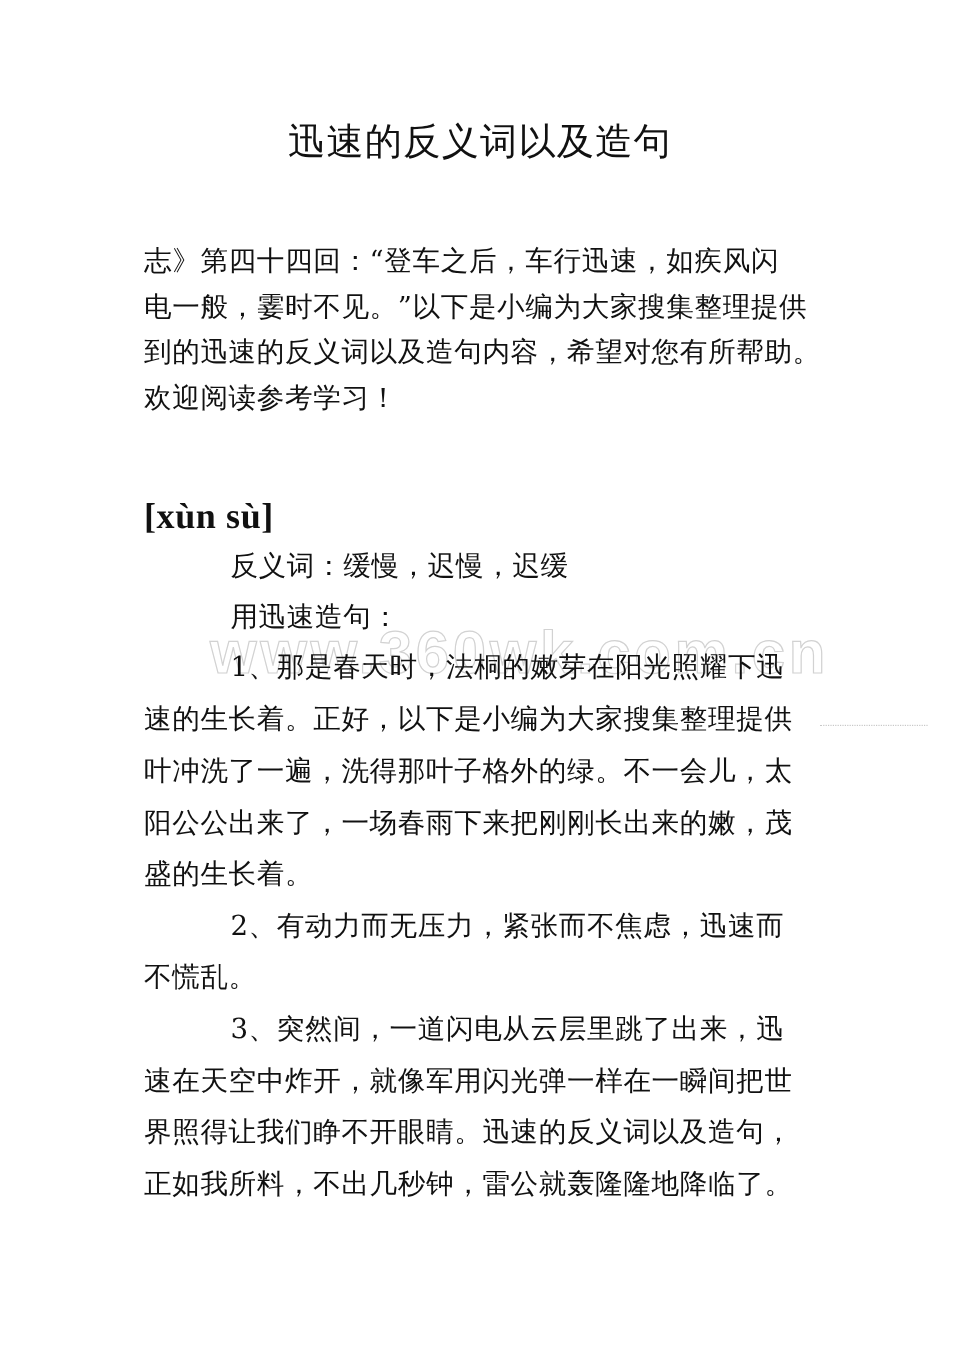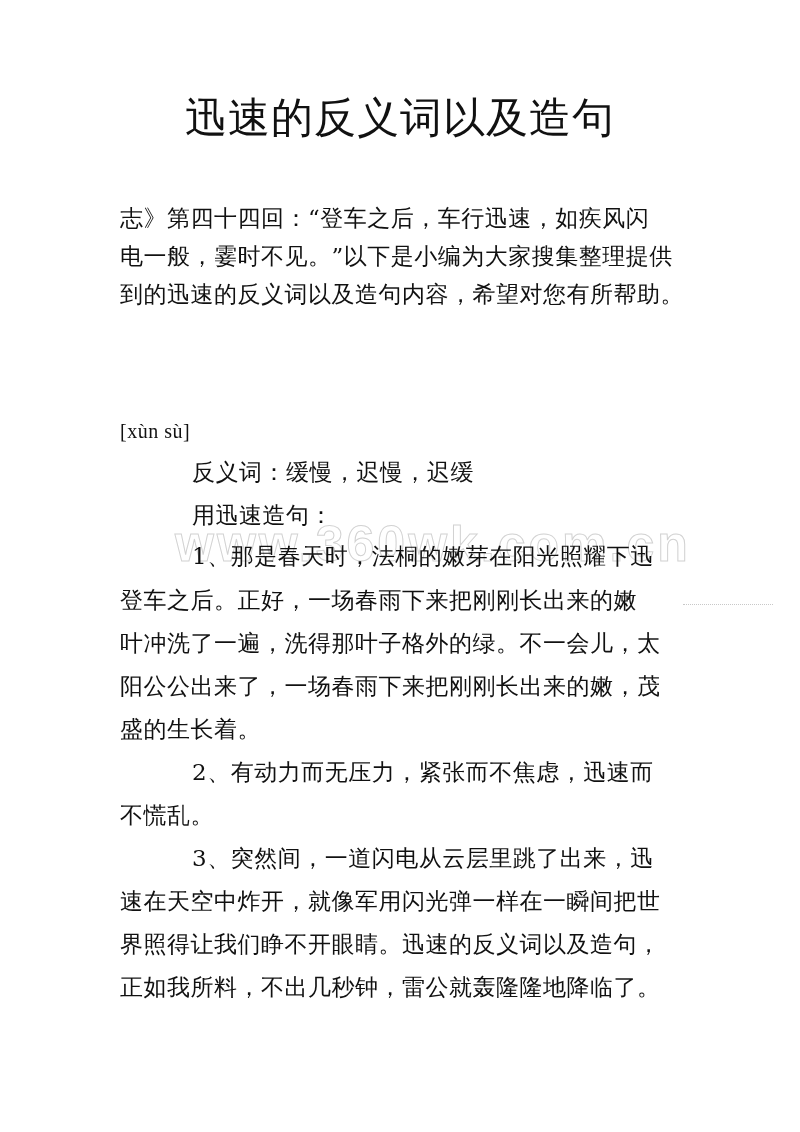--- a/index.html
+++ b/index.html
@@ -20,36 +20,36 @@
       left: 0; top: 0;
       width: 800px;
       height: 1132px;
     }
     .title {
       position: absolute;
       left: 0;
       top: 98px;
       width: 800px;
       text-align: center;
-      font-size: 42px;
+      font-size: 31px;
       line-height: 40px;
       font-weight: normal;
       letter-spacing: 1px;
     }
     .line {
       position: absolute;
       left: 120px;
       font-size: 23px;
       line-height: 30px;
       white-space: nowrap;
       letter-spacing: 0.5px;
     }
     .ind2 { left: 178px; }
     .ind2b { left: 192px; }
-    .pinyin { font-family: "Liberation Serif", serif; font-size: 20px; }
+    .pinyin { font-family: "Liberation Serif", serif; font-size: 30px; font-weight: bold; }
     .watermark {
       position: absolute;
       left: 175px;
       top: 516px;
       font-family: "Liberation Sans", sans-serif;
       font-size: 50px;
       line-height: 56px;
       color: transparent;
       -webkit-text-stroke: 1px #d2d2d2;
       letter-spacing: 3px;
@@ -71,27 +71,28 @@
 
 <div class="page">
   <div class="title">迅速的反义词以及造句</div>
 
   <div class="watermark">www.360wk.com.cn</div>
   <div class="dotted-rule"></div>
 
   <div class="line" style="top:241px">电一般，霎时不见。”以下是小编为大家搜集整理提供</div>
   <div class="line" style="top:203px">志》第四十四回：“登车之后，车行迅速，如疾风闪</div>
   <div class="line" style="top:279px">到的迅速的反义词以及造句内容，希望对您有所帮助。</div>
+  <div class="line" style="top:317px">欢迎阅读参考学习！</div>
 
   <div class="line pinyin" style="top:416px">[xùn sù]</div>
   <div class="line ind2b" style="top:500px">用迅速造句：</div>
   <div class="line ind2b" style="top:457px">反义词：缓慢，迟慢，迟缓</div>
 
   <div class="line ind2b" style="top:541px">1、那是春天时，法桐的嫩芽在阳光照耀下迅</div>
-  <div class="line" style="top:585px">登车之后。正好，一场春雨下来把刚刚长出来的嫩</div>
+  <div class="line" style="top:585px">速的生长着。正好，以下是小编为大家搜集整理提供</div>
   <div class="line" style="top:628px">叶冲洗了一遍，洗得那叶子格外的绿。不一会儿，太</div>
   <div class="line" style="top:671px">阳公公出来了，一场春雨下来把刚刚长出来的嫩，茂</div>
   <div class="line" style="top:714px">盛的生长着。</div>
 
   <div class="line ind2b" style="top:757px">2、有动力而无压力，紧张而不焦虑，迅速而</div>
   <div class="line" style="top:800px">不慌乱。</div>
 
   <div class="line ind2b" style="top:843px">3、突然间，一道闪电从云层里跳了出来，迅</div>
   <div class="line" style="top:886px">速在天空中炸开，就像军用闪光弹一样在一瞬间把世</div>
   <div class="line" style="top:929px">界照得让我们睁不开眼睛。迅速的反义词以及造句，</div>

